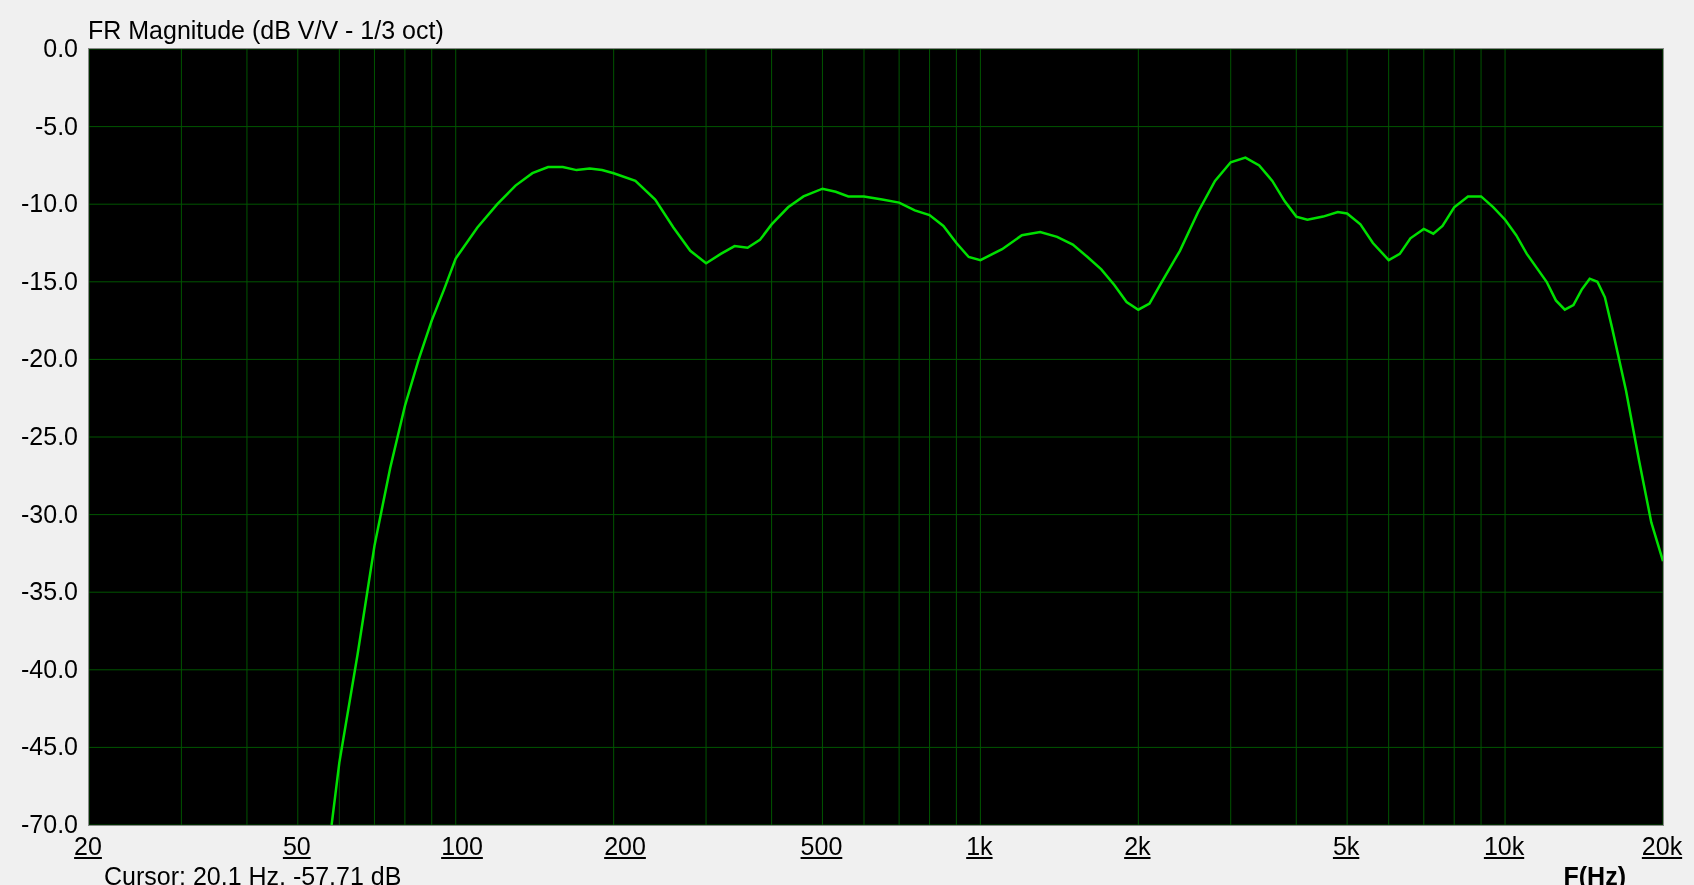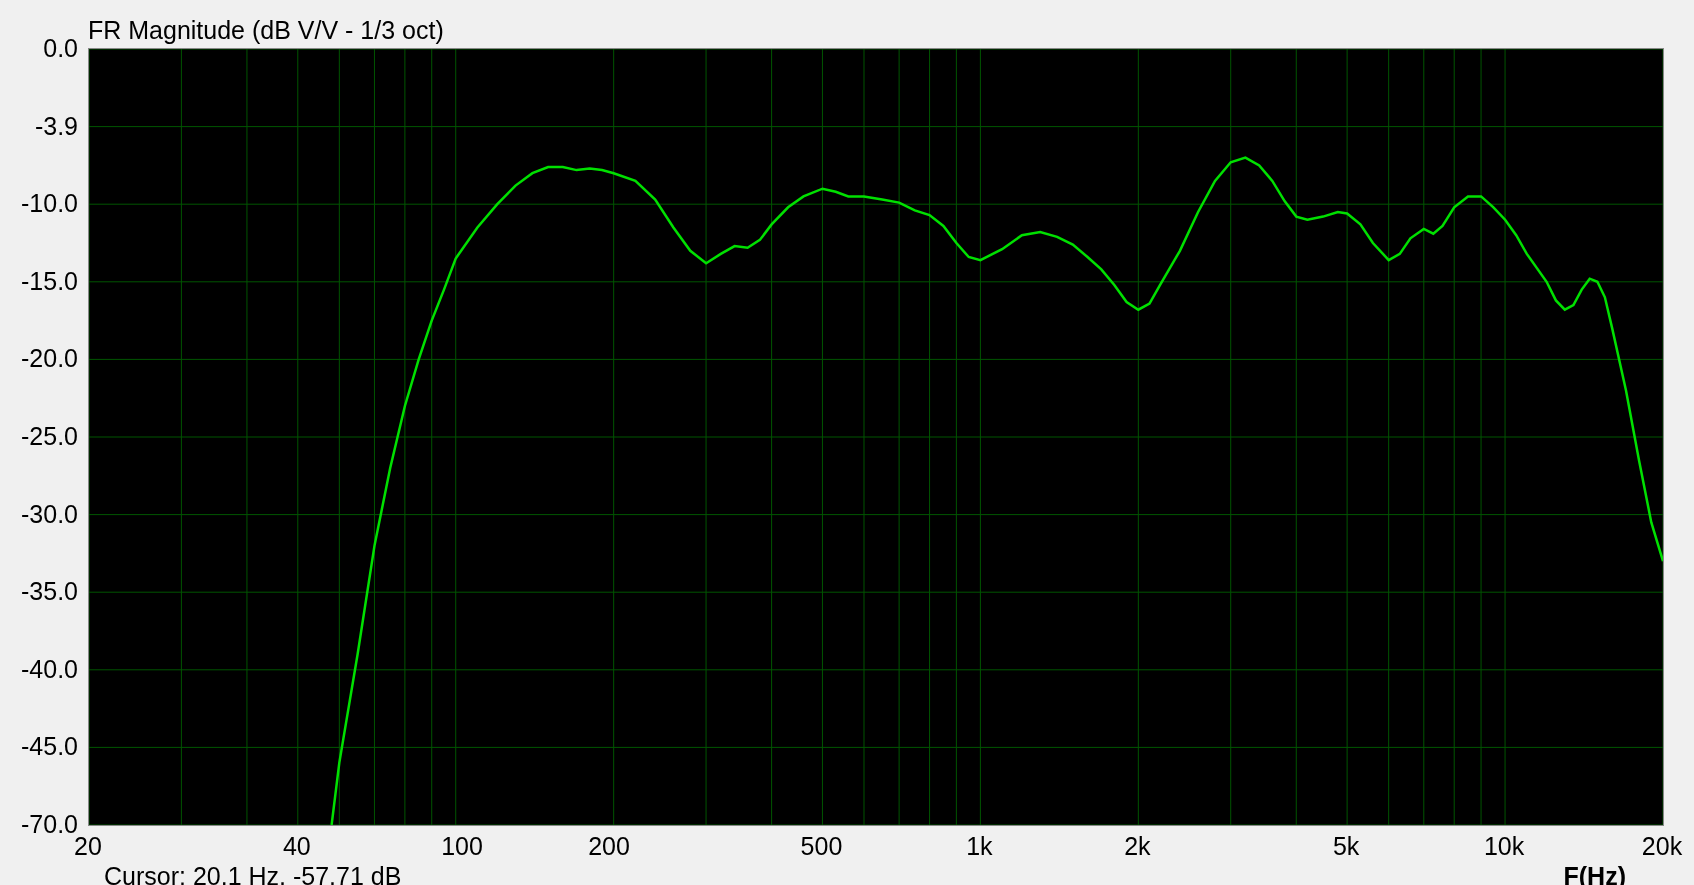--- a/index.html
+++ b/index.html
@@ -63,20 +63,21 @@
     font-size: 25px;
     text-align: right;
     width: 70px;
     transform: translateY(-50%);
   }
   .xtick {
     position: absolute;
     top: 818px;
     font-size: 25px;
     transform: translateX(-50%);
+    text-decoration: underline;
   }
   svg { display:block; }
   .grid line { stroke: #005500; stroke-width: 1; }
   .curve { stroke: #00e000; stroke-width: 2.5; fill: none; }
 </style>
 </head>
 <body>
 
 <div class="chart-wrap">
 
@@ -131,36 +132,36 @@
           <line x1="1392.052165560797" y1="0" x2="1392.052165560797" y2="776"></line>
           <line x1="1416.059595608298" y1="0" x2="1416.059595608298" y2="776"></line>
           <line x1="1574" y1="0" x2="1574" y2="776"></line>
         </g>
       <path id="curve" class="curve" d="M1.1 895.7 L208.8 954.5 L230.5 853.6 L242.6 776.0 L250.3 713.9 L268.6 605.3 L285.5 496.6 L301.2 419.0 L315.9 357.0 L329.7 310.4 L342.7 271.6 L355.0 240.6 L366.7 209.5 L388.4 178.5 L408.3 155.2 L426.5 136.6 L443.4 124.2 L459.1 118.0 L473.8 118.0 L487.6 121.1 L500.7 119.5 L513.0 121.1 L524.7 124.2 L546.4 131.9 L566.2 150.5 L584.4 178.5 L601.3 201.8 L617.1 214.2 L631.8 204.9 L645.6 197.1 L658.6 198.7 L670.9 190.9 L682.6 175.4 L699.1 158.3 L714.5 147.4 L733.5 139.7 L746.7 142.8 L759.3 147.4 L775.0 147.4 L793.2 150.5 L810.1 153.6 L825.8 161.4 L840.5 166.1 L854.4 176.9 L867.4 194.0 L879.7 208.0 L891.4 211.1 L913.1 200.2 L932.9 186.2 L951.2 183.1 L968.1 187.8 L983.8 195.6 L998.5 208.0 L1012.3 220.4 L1025.3 235.9 L1037.6 253.0 L1049.3 260.7 L1060.5 254.5 L1071.1 235.9 L1090.9 201.8 L1109.1 163.0 L1126.0 131.9 L1141.7 113.3 L1156.4 108.6 L1170.2 116.4 L1183.3 131.9 L1195.6 152.1 L1207.3 167.6 L1218.4 170.7 L1234.1 167.6 L1248.8 163.0 L1258.1 164.5 L1271.4 175.4 L1283.9 194.0 L1299.7 211.1 L1310.8 204.9 L1321.4 189.3 L1334.8 180.0 L1344.3 184.7 L1353.5 176.9 L1365.2 158.3 L1379.0 147.4 L1392.1 147.4 L1404.4 158.3 L1416.1 170.7 L1427.2 186.2 L1437.8 204.9 L1457.6 232.8 L1466.9 251.4 L1475.8 260.7 L1484.4 256.1 L1492.7 240.6 L1500.7 229.7 L1508.4 232.8 L1515.9 248.3 L1523.2 279.4 L1537.0 341.4 L1550.0 411.3 L1562.3 473.4 L1574.0 512.2 "></path>
     </svg>
   </div>
 
   <div id="yticks">
       <div class="ytick" style="top: 34px; left: 8px;">0.0</div>
-      <div class="ytick" style="top: 111.6px; left: 8px;">-3.9</div>
+      <div class="ytick" style="top: 111.6px; left: 8px;">-5.0</div>
       <div class="ytick" style="top: 189.2px; left: 8px;">-10.0</div>
       <div class="ytick" style="top: 266.8px; left: 8px;">-15.0</div>
       <div class="ytick" style="top: 344.4px; left: 8px;">-20.0</div>
       <div class="ytick" style="top: 422px; left: 8px;">-25.0</div>
       <div class="ytick" style="top: 499.6px; left: 8px;">-30.0</div>
       <div class="ytick" style="top: 577.2px; left: 8px;">-35.0</div>
       <div class="ytick" style="top: 654.8px; left: 8px;">-40.0</div>
       <div class="ytick" style="top: 732.4px; left: 8px;">-45.0</div>
       <div class="ytick" style="top: 810px; left: 8px;">-70.0</div>
     </div>
   <div id="xticks">
       <div class="xtick" style="left: 88px;">20</div>
-      <div class="xtick" style="left: 296.786px;">40</div>
+      <div class="xtick" style="left: 296.786px;">50</div>
       <div class="xtick" style="left: 462px;">100</div>
-      <div class="xtick" style="left: 609px;">200</div>
+      <div class="xtick" style="left: 625px;">200</div>
       <div class="xtick" style="left: 821.453px;">500</div>
       <div class="xtick" style="left: 979.393px;">1k</div>
       <div class="xtick" style="left: 1137.33px; text-align: right;">2k</div>
       <div class="xtick" style="left: 1346.12px;">5k</div>
       <div class="xtick" style="left: 1504.06px;">10k</div>
       <div class="xtick" style="left: 1662px;">20k</div>
     </div>
 
   <div class="cursor">Cursor: 20.1 Hz, -57.71 dB</div>
   <div class="xlabel">F(Hz)</div>

